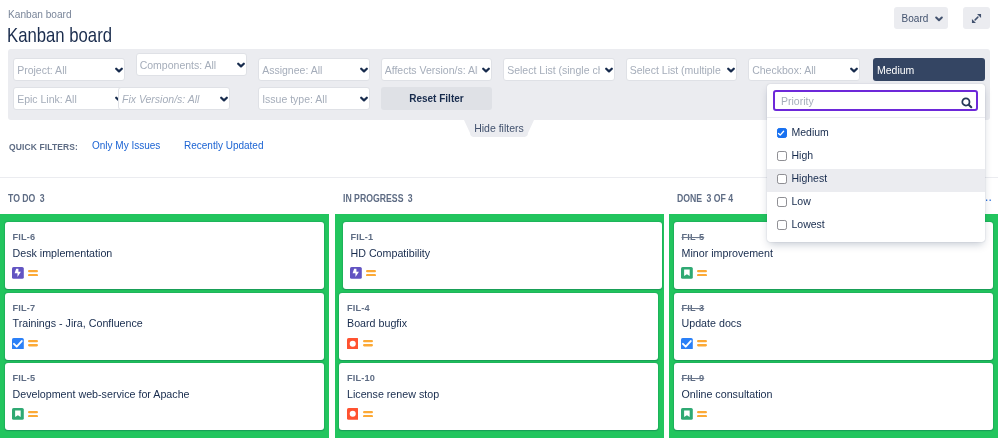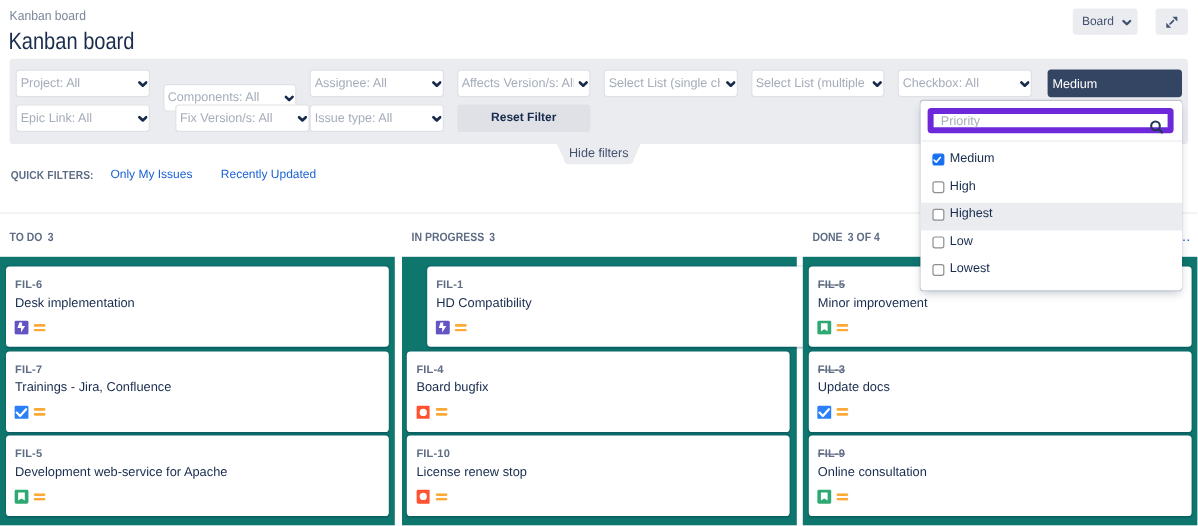--- a/index.html
+++ b/index.html
@@ -74,21 +74,21 @@
 
   
   .dropdown {
     position:absolute; left:767px; top:84px; width:217.5px; height:158px;
     background:#fff; border-radius:3px;
     box-shadow: 0 4px 8px -2px rgba(9,30,66,0.25), 0 0 1px rgba(9,30,66,0.31);
     z-index:40;
   }
   .dd-search {
     position:absolute; left:6px; top:6px; width:205px; height:21px;
-    border:5px solid #6d28d9; border-radius:3px; background:#fff;
+    border:2px solid #6d28d9; border-radius:3px; background:#fff;
     display:flex; align-items:center; padding:0 6px;
   }
   .dd-search .ph { font-size:10.5px; color:#A5ADBA; flex:1 1 auto; }
   .dd-search .srch { position:absolute; right:3px; top:5px; display:block; line-height:0; }
   .dd-divider { position:absolute; left:0; top:33px; width:100%; height:1px; background:#EBECF0; }
   .dd-list { position:absolute; left:0; top:38.8px; right:0; }
   .dd-item {
     height:23.1px; display:flex; align-items:center; padding-left:9.5px;
     font-size:10.5px; color:#172B4D; cursor:pointer; position:relative;
   }
@@ -111,21 +111,21 @@
   .col { position:absolute; top:177px; width:329px; }
   .col-hdr {
     height:37px; position:relative;
   }
   .col-hdr .hwrap {
     position:absolute; left:8px; top:16px;
     font-size:10px; font-weight:bold; color:#5E6C84; white-space:nowrap;
     transform:scaleX(0.87); transform-origin:left top;
   }
   .col-hdr .cnt { margin-left:5px; }
-  .col-body { background:#0f766e; padding:8.3px 0 0 0; height:224px; }
+  .col-body { background:#22c55e; padding:8.3px 0 0 0; height:224px; }
 
   
   .card {
     width:319px; height:67px; background:#fff; border-radius:3px;
     box-shadow: 0 1px 1px rgba(9,30,66,0.16), 0 0 1px 0.6px rgba(9,30,66,0.10);
     margin-bottom:3.4px; position:relative; cursor:pointer;
   }
   .card .key {
     position:absolute; left:8px; top:10.2px;
     font-size:9.2px; font-weight:bold; color:#5E6C84; white-space:nowrap;
@@ -160,21 +160,21 @@
 <div class="filter-bar" data-name="filter-bar"></div>
 <div id="filters-layer" data-name="filter-controls">
     <div class="fsel" data-name="filter-select-r1-0" style="left: 13.2px; top: 58px; width: 111.5px;">
       <span class="lbl" data-name="filter-select-label">Project: All</span>
       <span class="chev" data-name="chevron-down-icon">
         <svg width="8" height="6" viewBox="0 0 8 6">
           <path d="M1.2 1.7 L4 4.4 L6.8 1.7" fill="none" stroke="#172B4D" stroke-width="2.2" stroke-linecap="round" stroke-linejoin="round"></path>
         </svg>
       </span>
     </div>
-    <div class="fsel" data-name="filter-select-r1-1" style="left: 135.7px; top: 70px; width: 111.5px;">
+    <div class="fsel" data-name="filter-select-r1-1" style="left: 135.7px; top: 53px; width: 111.5px;">
       <span class="lbl" data-name="filter-select-label">Components: All</span>
       <span class="chev" data-name="chevron-down-icon">
         <svg width="8" height="6" viewBox="0 0 8 6">
           <path d="M1.2 1.7 L4 4.4 L6.8 1.7" fill="none" stroke="#172B4D" stroke-width="2.2" stroke-linecap="round" stroke-linejoin="round"></path>
         </svg>
       </span>
     </div>
     <div class="fsel" data-name="filter-select-r1-2" style="left: 258.2px; top: 58px; width: 111.5px;">
       <span class="lbl" data-name="filter-select-label">Assignee: All</span>
       <span class="chev" data-name="chevron-down-icon">
@@ -216,21 +216,21 @@
       </span>
     </div>
     <div class="fsel" data-name="filter-select-r2-0" style="left: 13.2px; top: 87px; width: 111.5px;">
       <span class="lbl" data-name="filter-select-label">Epic Link: All</span>
       <span class="chev" data-name="chevron-down-icon">
         <svg width="8" height="6" viewBox="0 0 8 6">
           <path d="M1.2 1.7 L4 4.4 L6.8 1.7" fill="none" stroke="#172B4D" stroke-width="2.2" stroke-linecap="round" stroke-linejoin="round"></path>
         </svg>
       </span>
     </div>
-    <div class="fsel" data-name="filter-select-r2-1" style="left: 146px; top: 87px; width: 111.5px;">
+    <div class="fsel" data-name="filter-select-r2-1" style="left: 118px; top: 87px; width: 111.5px; font-style: italic;">
       <span class="lbl" data-name="filter-select-label">Fix Version/s: All</span>
       <span class="chev" data-name="chevron-down-icon">
         <svg width="8" height="6" viewBox="0 0 8 6">
           <path d="M1.2 1.7 L4 4.4 L6.8 1.7" fill="none" stroke="#172B4D" stroke-width="2.2" stroke-linecap="round" stroke-linejoin="round"></path>
         </svg>
       </span>
     </div>
     <div class="fsel" data-name="filter-select-r2-2" style="left: 258.2px; top: 87px; width: 111.5px;">
       <span class="lbl" data-name="filter-select-label">Issue type: All</span>
       <span class="chev" data-name="chevron-down-icon">
@@ -341,21 +341,21 @@
             </svg>
           </div>
         </div>
       </div>
     </div>
     <div class="col" data-name="board-column-in-progress" style="left: 334.5px;">
       <div class="col-hdr" data-name="column-header">
         <span class="hwrap"><span data-name="column-name">IN PROGRESS</span><span class="cnt" data-name="column-count">3</span></span>
       </div>
       <div class="col-body" data-name="column-body">
-        <div class="card" data-name="issue-card" style="margin-left: 21px;">
+        <div class="card" data-name="issue-card" style="margin-left: 8px;">
           <div class="key" data-name="issue-key">FIL-1</div>
           <div class="summary" data-name="issue-summary">HD Compatibility</div>
           <div class="meta" data-name="issue-meta">
             <svg class="tico" viewBox="0 0 14 14" data-name="epic-icon">
               <rect width="14" height="14" rx="1.9" fill="#6254C2"></rect>
               <path d="M7.6 2.0 L4.9 2.0 L3.1 7.4 L6.5 7.4 L6.5 11.9 L10.6 5.5 L7.6 5.5 Z" fill="#fff"></path>
             </svg>
             <svg class="pico" width="10" height="6.4" viewBox="0 0 10 6.4" data-name="priority-medium-icon">
               <rect x="0" y="0" width="10" height="2.3" rx="1.15" fill="#FCA935"></rect>
               <rect x="0" y="4.1" width="10" height="2.3" rx="1.15" fill="#FCA935"></rect>

